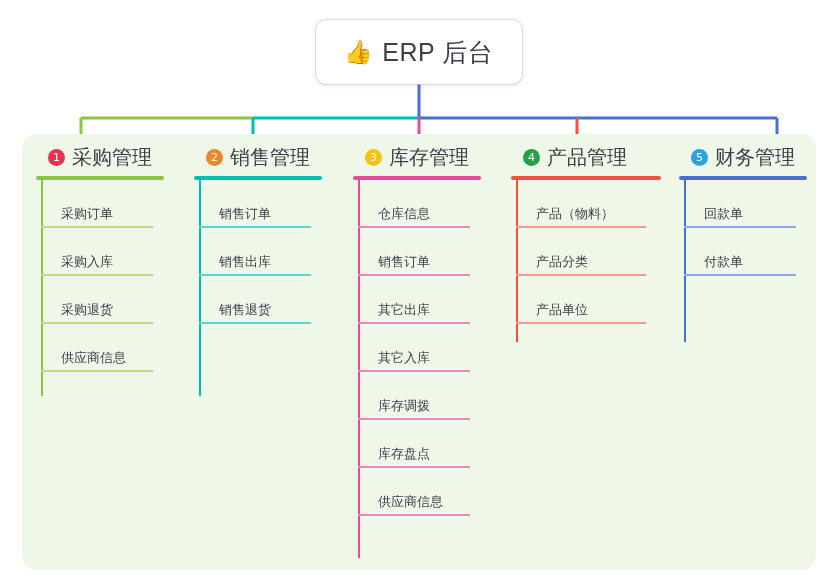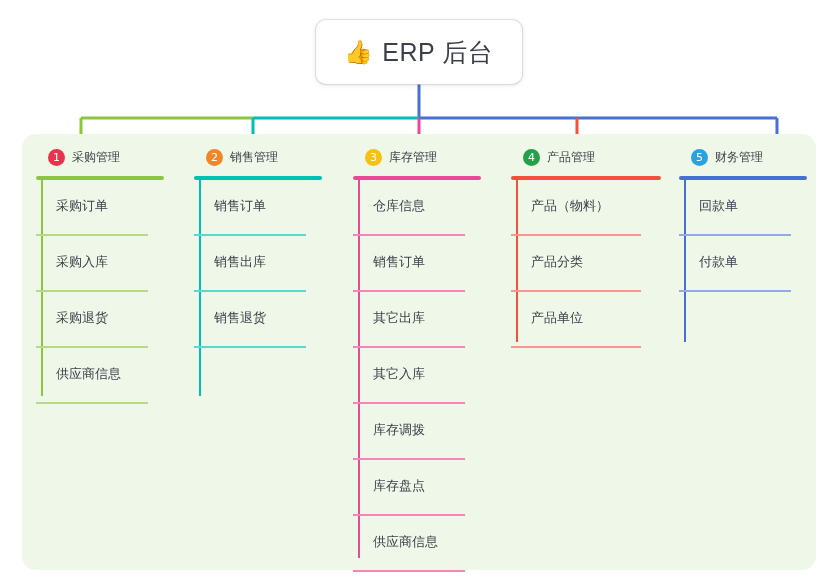--- a/index.html
+++ b/index.html
@@ -75,44 +75,45 @@
     width: 17px; height: 17px;
     border-radius: 50%;
     color: #fff;
     font-size: 11px;
     line-height: 17px;
     text-align: center;
     font-family: "DejaVu Sans", sans-serif;
     flex: none;
   }
   .col-title {
-    font-size: 12px;
+    font-size: 20px;
     color: #3b3f48;
     white-space: nowrap;
   }
   .col-rule {
     height: 4px;
     border-radius: 2px;
     margin-top: 6px;
   }
   .items {
     position: relative;
     margin-top: 0;
   }
   .spine {
     position: absolute;
     left: 5px; top: 0;
     width: 2px;
   }
   .item {
     position: relative;
-    height: 56px;
+    height: 48px;
     box-sizing: border-box;
+    margin-left: 5px;
     display: flex;
-    align-items: center;
+    align-items: flex-end;
   }
   .item-label {
     font-size: 13px;
     color: #3b3f48;
     white-space: nowrap;
     padding: 0 6px 5px 20px;
   }
   .item-rule {
     position: absolute;
     left: 0; bottom: 0;

